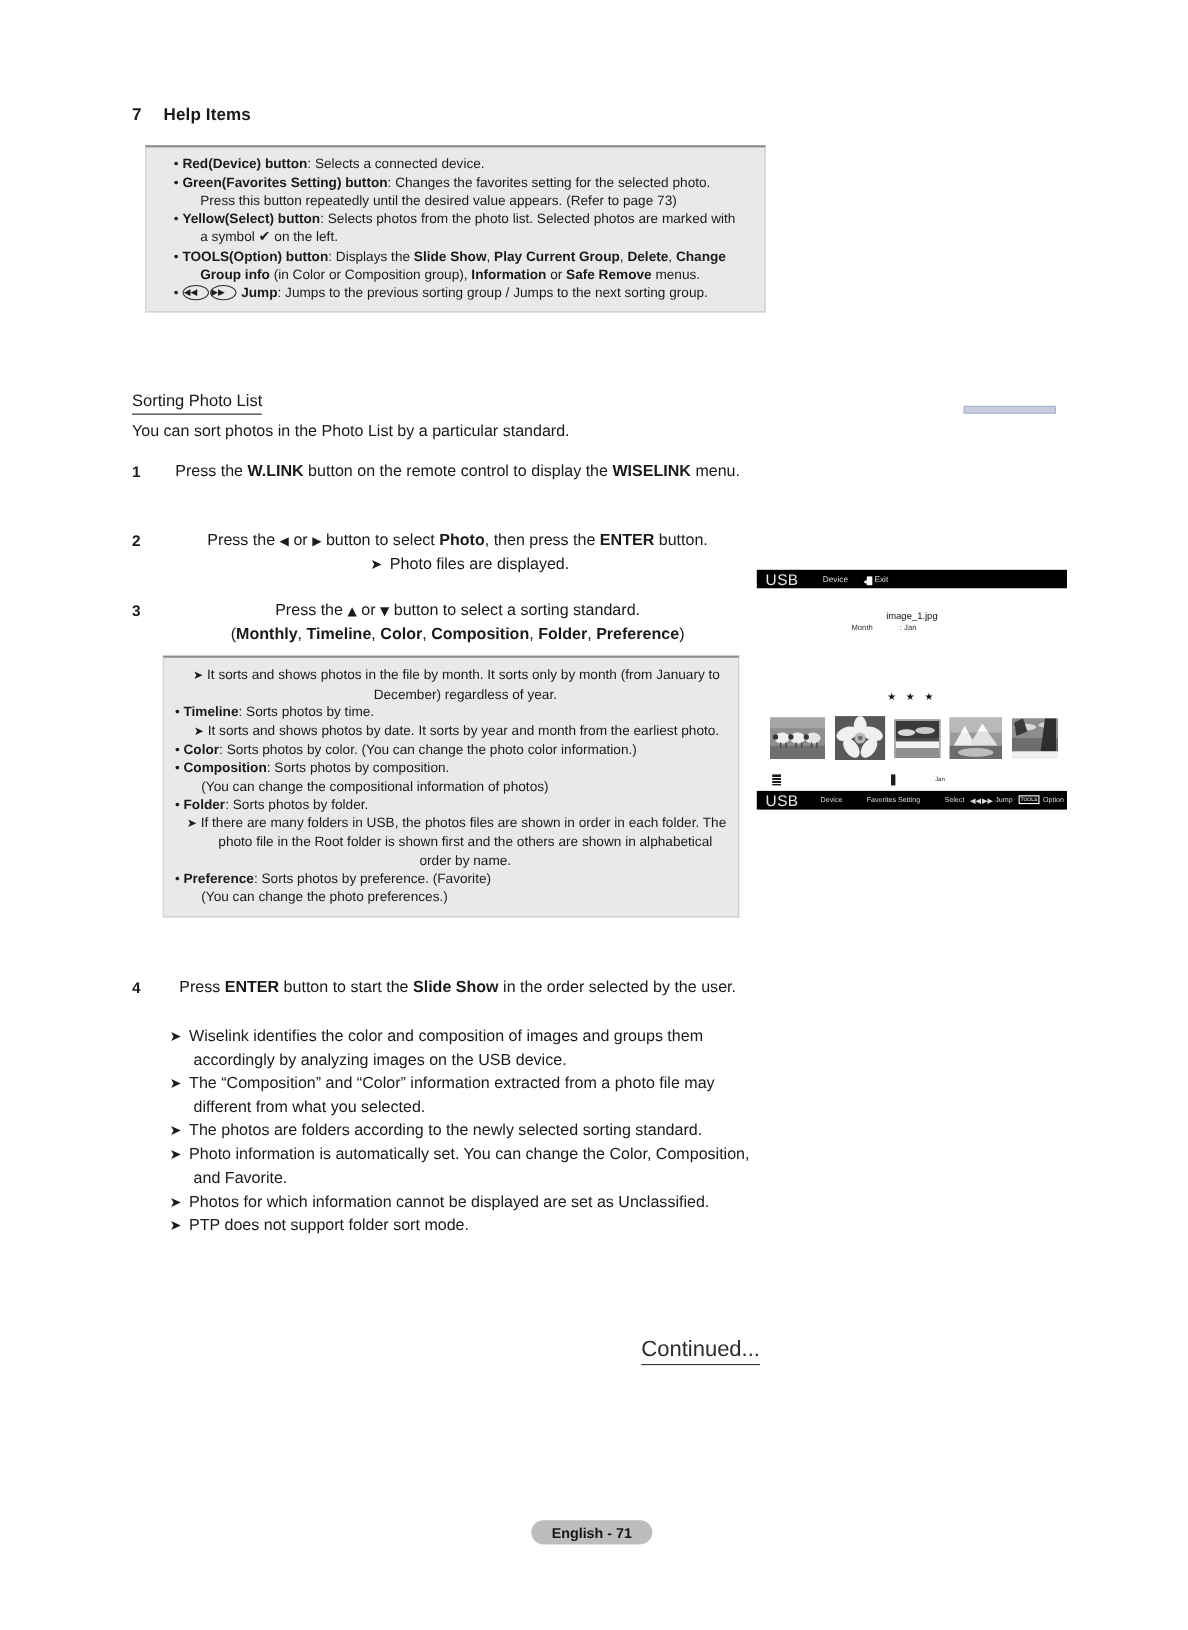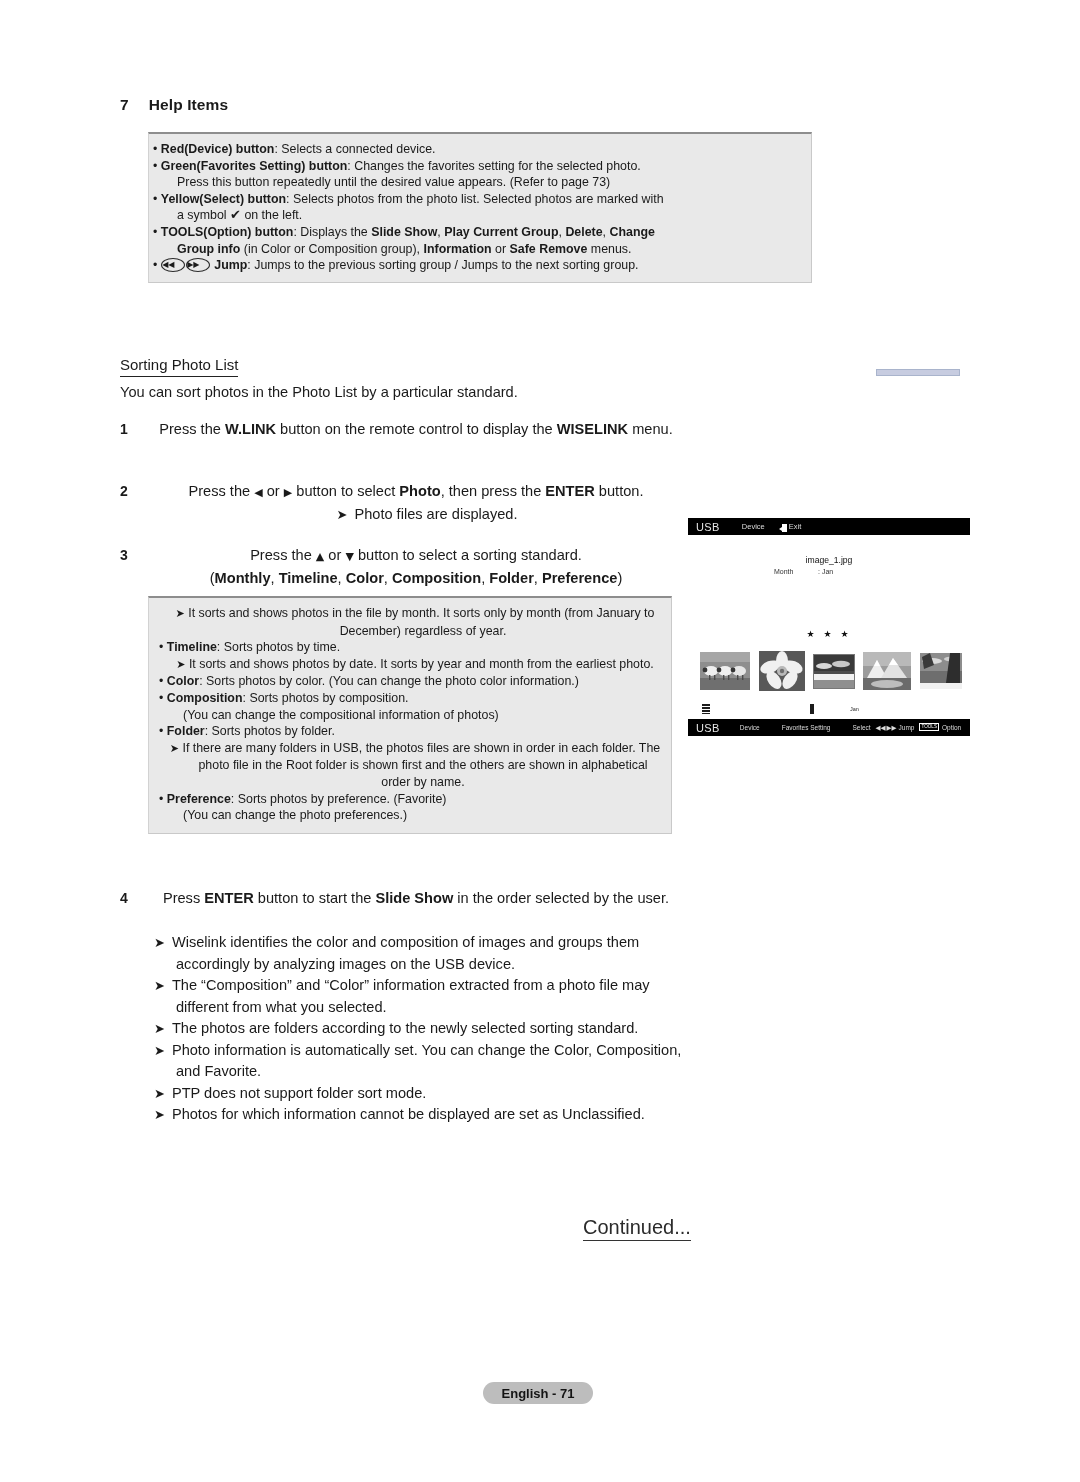--- a/index.html
+++ b/index.html
@@ -38,24 +38,24 @@
   .graybox {
     position: absolute;
     background: #e9e9e9;
     border-top: 2px solid #8d8d8d;
     border-left: 1px solid #d2d2d2;
     border-right: 1px solid #c9c9c9;
     border-bottom: 1px solid #c9c9c9;
     box-sizing: border-box;
   }
   .graybox.help {
-    left: 148px;
+    left: 132px;
     top: 132px;
-    width: 664px;
-    padding: 7px 10px 8px 4px;
+    width: 564px;
+    padding: 7px 10px 8px 25px;
   }
   .graybox.sort {
     left: 148px;
     top: 596px;
     width: 524px;
     padding: 7px 10px 9px 10px;
   }
   .bl {
     display: block;
     font-size: 12.4px;
@@ -165,21 +165,21 @@
     height: 17px;
     background: #000;
     color: #ffffff;
     display: flex;
     align-items: center;
     box-sizing: border-box;
   }
   .tvbar.top { top: 0; padding-left: 8px; }
   .tvbar.bottom { top: 201px; padding-left: 8px; }
   .tvbar .usb {
-    font-size: 11px;
+    font-size: 14px;
     letter-spacing: .4px;
     color: #e7e7e7;
   }
   .tvbar .it {
     font-size: 6.5px;
     color: #dcdcdc;
     white-space: nowrap;
   }
   .tvbar.top .it { font-size: 7.5px; }
   .exit-ico {
@@ -401,22 +401,22 @@
   <div class="step" style="left:120px; top:888px; width:566px;">
     <span class="n">4</span>
     <span class="t">Press <b>ENTER</b> button to start the <b>Slide Show</b> in the order selected by the user.</span>
   </div>
 
   <div style="position:absolute; left:154px; top:932px; width:532px;">
     <div class="note"><span class="a">➤</span><span>Wiselink identifies the color and composition of images and groups them accordingly by analyzing images on the USB device.</span></div>
     <div class="note"><span class="a">➤</span><span>The “Composition” and “Color” information extracted from a photo file may different from what you selected.</span></div>
     <div class="note"><span class="a">➤</span><span>The photos are folders according to the newly selected sorting standard.</span></div>
     <div class="note"><span class="a">➤</span><span>Photo information is automatically set. You can change the Color, Composition, and Favorite.</span></div>
+    <div class="note"><span class="a">➤</span><span>Photos for which information cannot be displayed are set as Unclassified.</span></div>
     <div class="note"><span class="a">➤</span><span>PTP does not support folder sort mode.</span></div>
-    <div class="note"><span class="a">➤</span><span>Photos for which information cannot be displayed are set as Unclassified.</span></div>
   </div>
 
   <div class="blue-bar"></div>
 
   <div class="tv">
 
     <div class="tvbar top">
       <span class="usb">USB</span>
       <span class="it" style="margin-left:22px;">Device</span>
       <span class="exit-ico" style="margin-left:14px;"></span>

